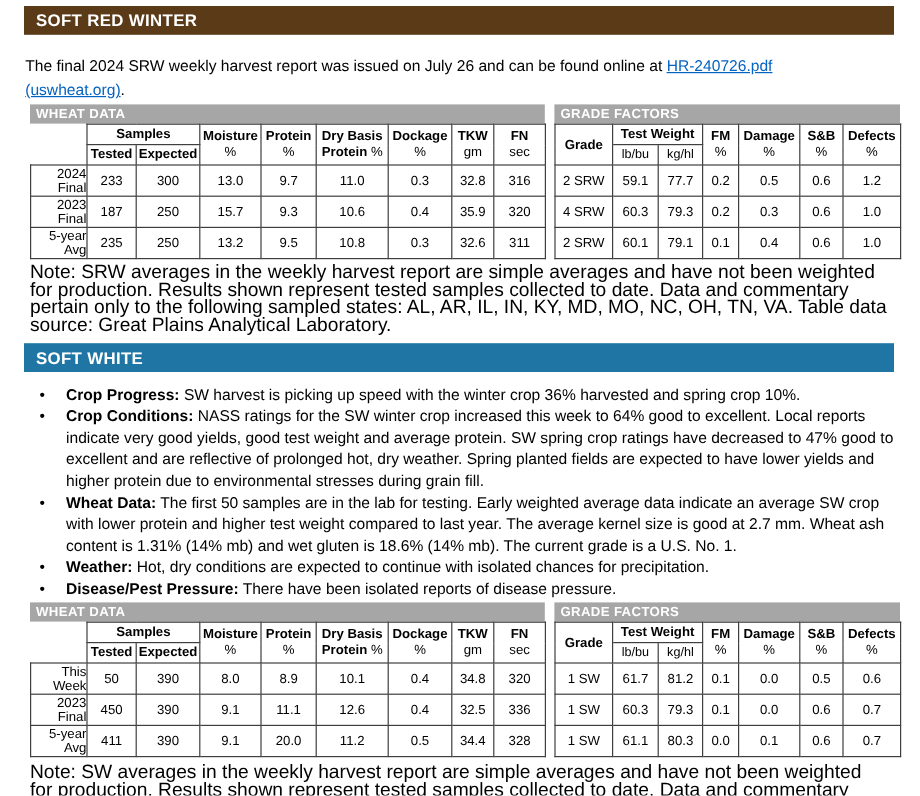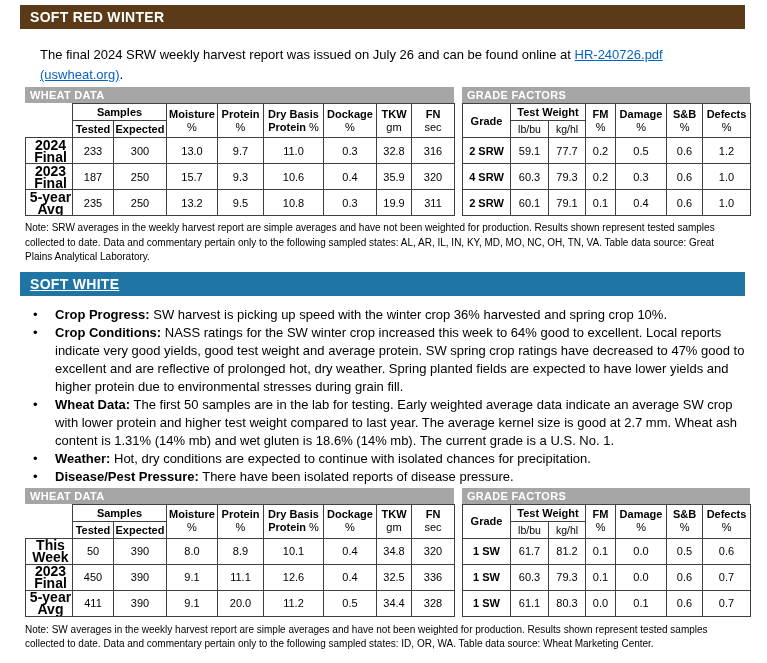--- a/index.html
+++ b/index.html
@@ -11,23 +11,23 @@
   body{
     width:767px; height:663px; background:#ffffff; color:#000;
     font-family:"Liberation Sans", sans-serif; overflow:hidden;
   }
   .section-header{
     margin:0 22px 0 20px; height:24px; display:flex; align-items:center;
     color:#fff; font-weight:bold; font-size:14px; letter-spacing:.3px;
     padding-left:10px;
   }
   .section-header.srw{margin-top:5px; background:var(--srw-bg);}
-  .section-header.sw{margin-top:7px; background:var(--sw-bg);text-decoration:underline;}
+  .section-header.sw{margin-top:7px; background:var(--sw-bg);}
   .intro{
-    margin:16px 22px 0 40px; font-size:13px; line-height:20px;
+    margin:16px 22px 0 21px; font-size:13px; line-height:20px;
   }
   .intro a{color:var(--link); text-decoration:underline;}
   .tables-row{
     display:flex; margin:2px 0 0 25px; gap:8px; align-items:flex-start;
   }
   .tbl-block{background:#fff;}
   .tbl-block.wheat{width:429px;}
   .tbl-block.grade{width:288px;}
   .table-title{
     background:var(--bar-bg); color:#fff; font-weight:bold; font-size:11px;
@@ -36,27 +36,27 @@
   table{border-collapse:collapse; table-layout:fixed; width:100%; font-size:11px;}
   th,td{border:1px solid var(--border); text-align:center; padding:0; overflow:hidden;}
   th{font-weight:bold;}
   tr.hrow{height:17px;}
   td.blank{border:none;}
   .two-line{line-height:13px; font-weight:bold;}
   .two-line .unit{font-weight:normal;}
   .unit-cell{font-weight:normal; font-size:10.5px;}
   tbody[data-rows] td{height:26px;}
   td.row-label{
-    text-align:center; padding-left:3px; font-weight:bold;
-    white-space:pre-line; line-height:12px; font-size:14px;
-  }
-  td.grade-cell{font-weight:bold;}
+    text-align:right; padding-left:3px; font-weight:normal;
+    white-space:pre-line; line-height:12px; font-size:11px;
+  }
+  td.grade-cell{font-weight:normal;}
   td.val{font-weight:normal;}
   .note{
-    margin:5px 28px 0 25px; font-size:10px; line-height:14.5px;
+    margin:5px 28px 0 25px; font-size:16px; line-height:14.5px;
   }
   .note.sw-note{margin-top:6px;}
   ul.bullets{
     list-style:none; margin:10px 22px 0 25px; padding:0;
     font-size:13px; line-height:18px;
   }
   ul.bullets li{position:relative; padding-left:30px; margin:0;}
   ul.bullets .dot{position:absolute; left:8px; top:0;}
   ul.bullets .lead{font-weight:bold;}
 </style>
@@ -146,21 +146,21 @@
           </tr>
           <tr>
             <td class="row-label">5-year
 Avg</td>
             <td class="val">235</td>
             <td class="val">250</td>
             <td class="val">13.2</td>
             <td class="val">9.5</td>
             <td class="val">10.8</td>
             <td class="val">0.3</td>
-            <td class="val">19.9</td>
+            <td class="val">32.6</td>
             <td class="val">311</td>
           </tr>
         </tbody>
     </table>
   </div>
 
   <div class="tbl-block grade">
     <div class="table-title">GRADE FACTORS</div>
     <table>
       <colgroup>

